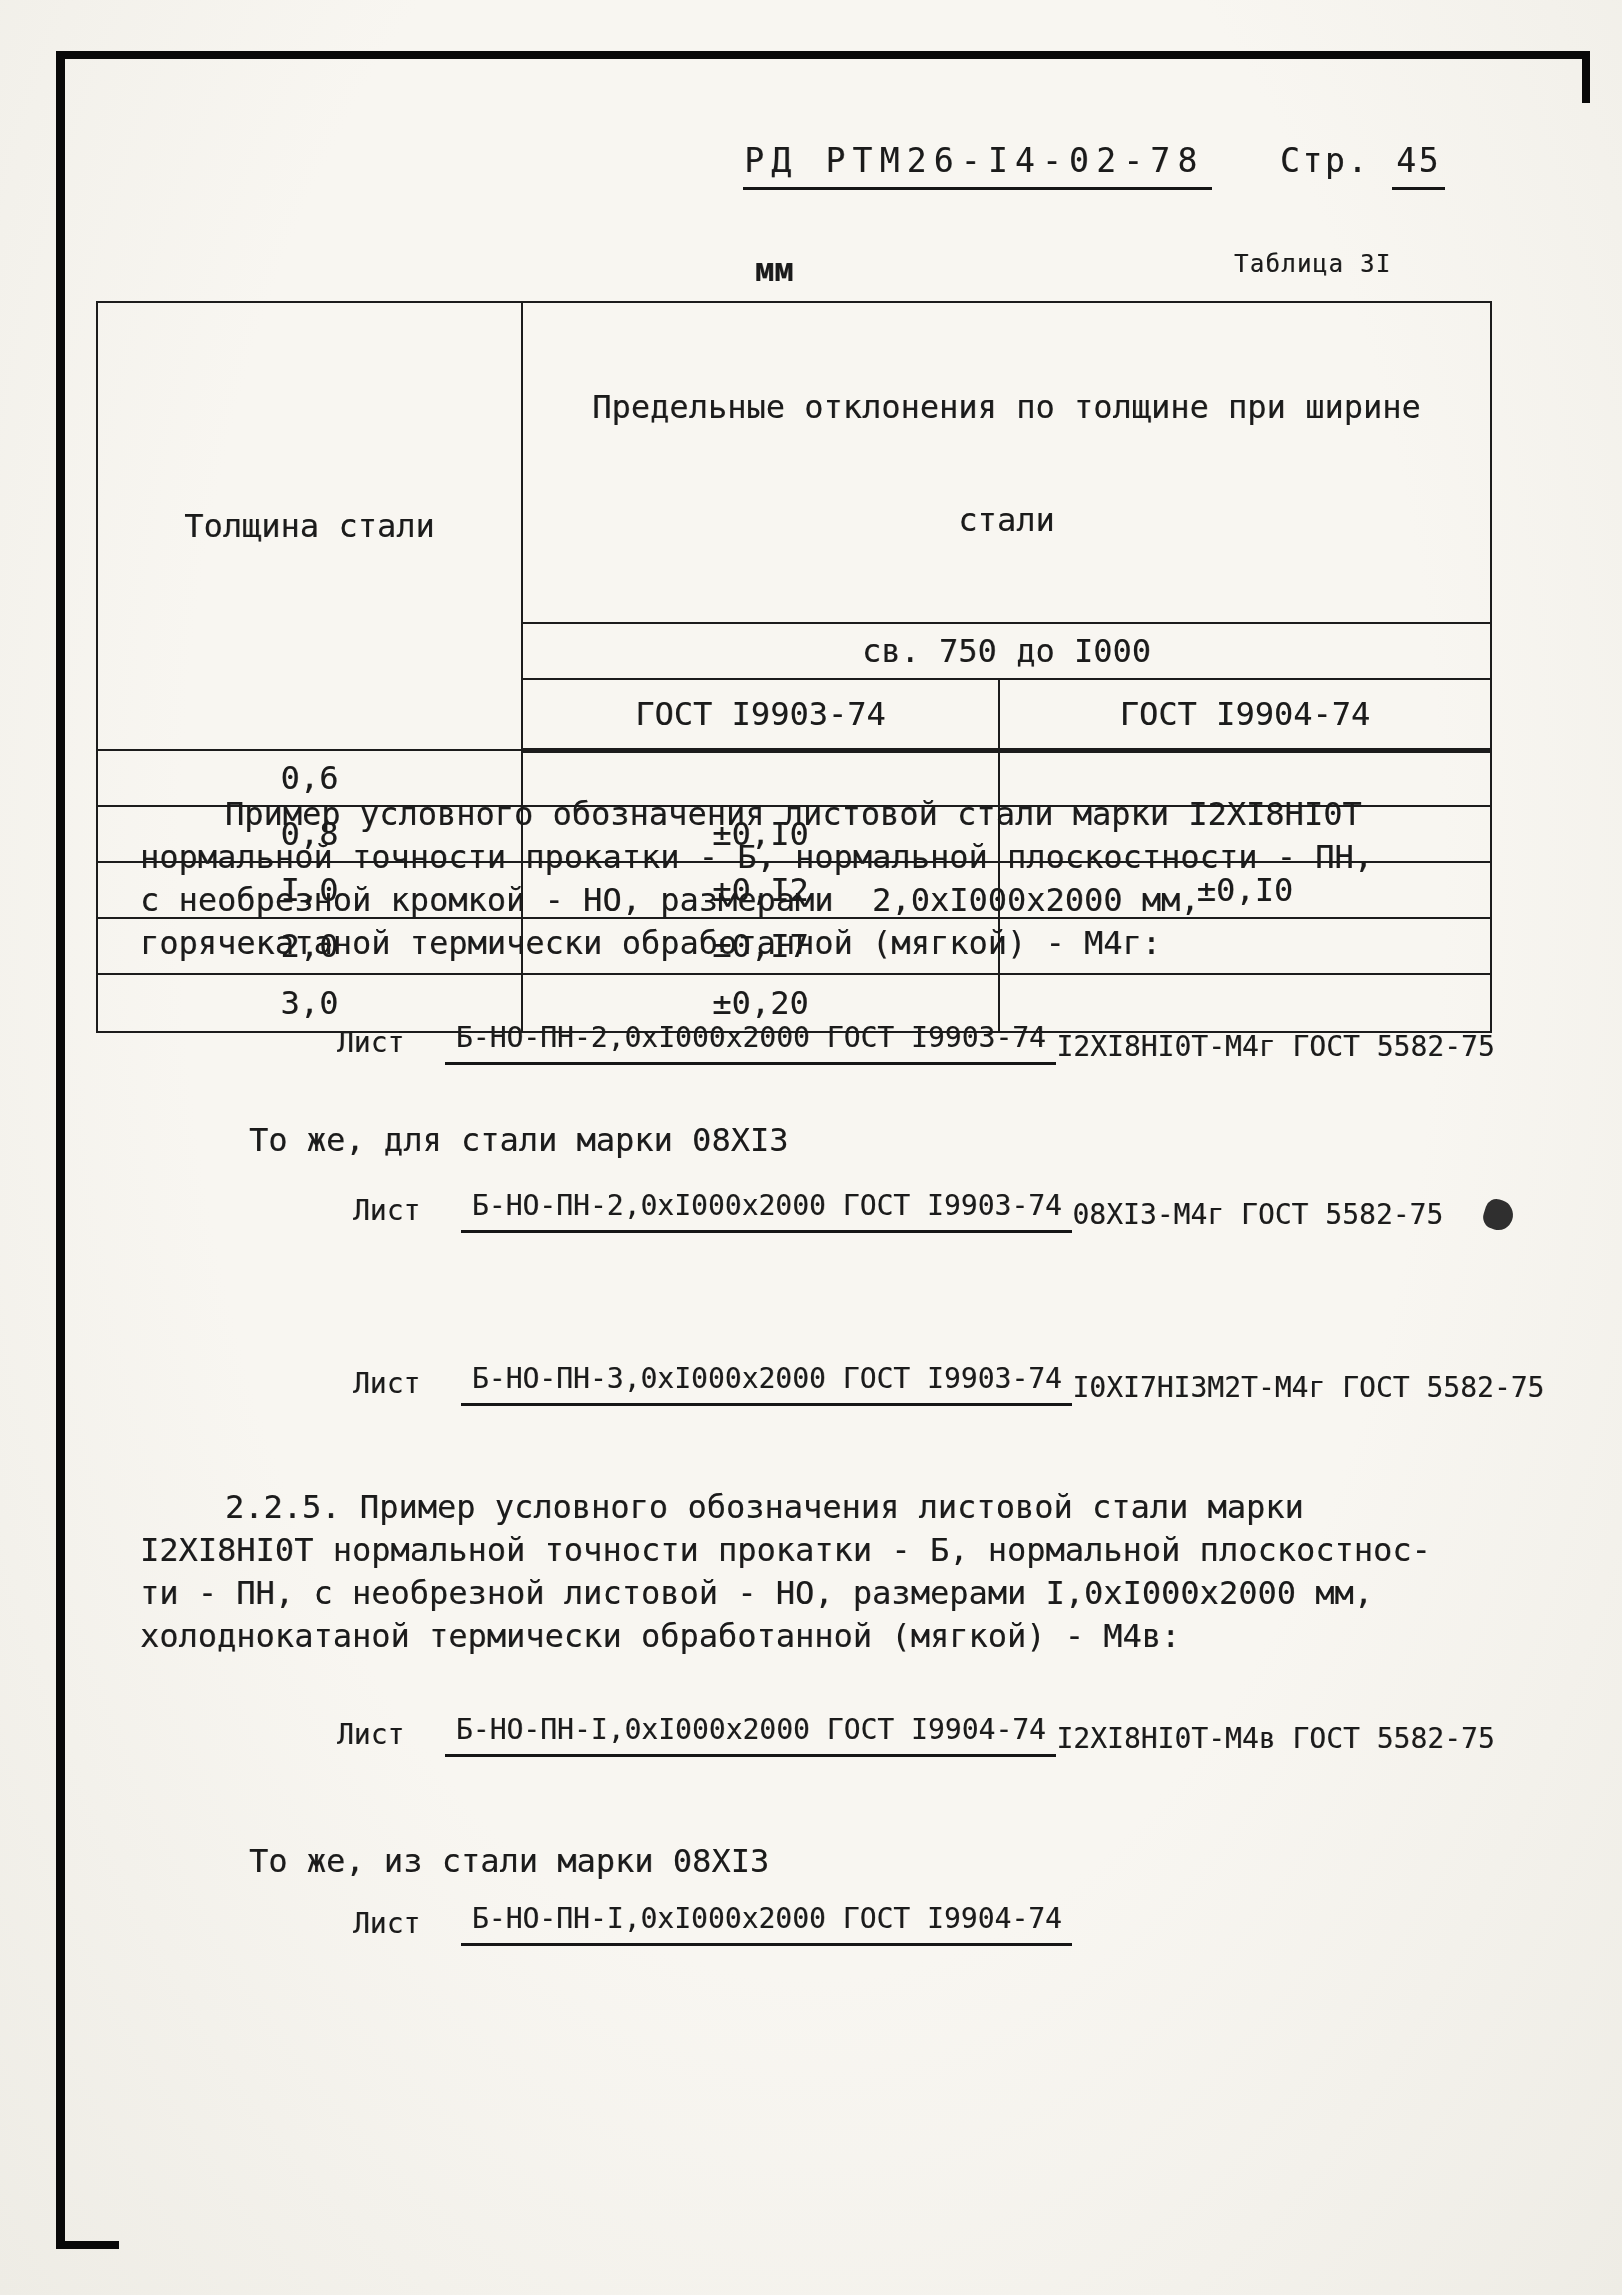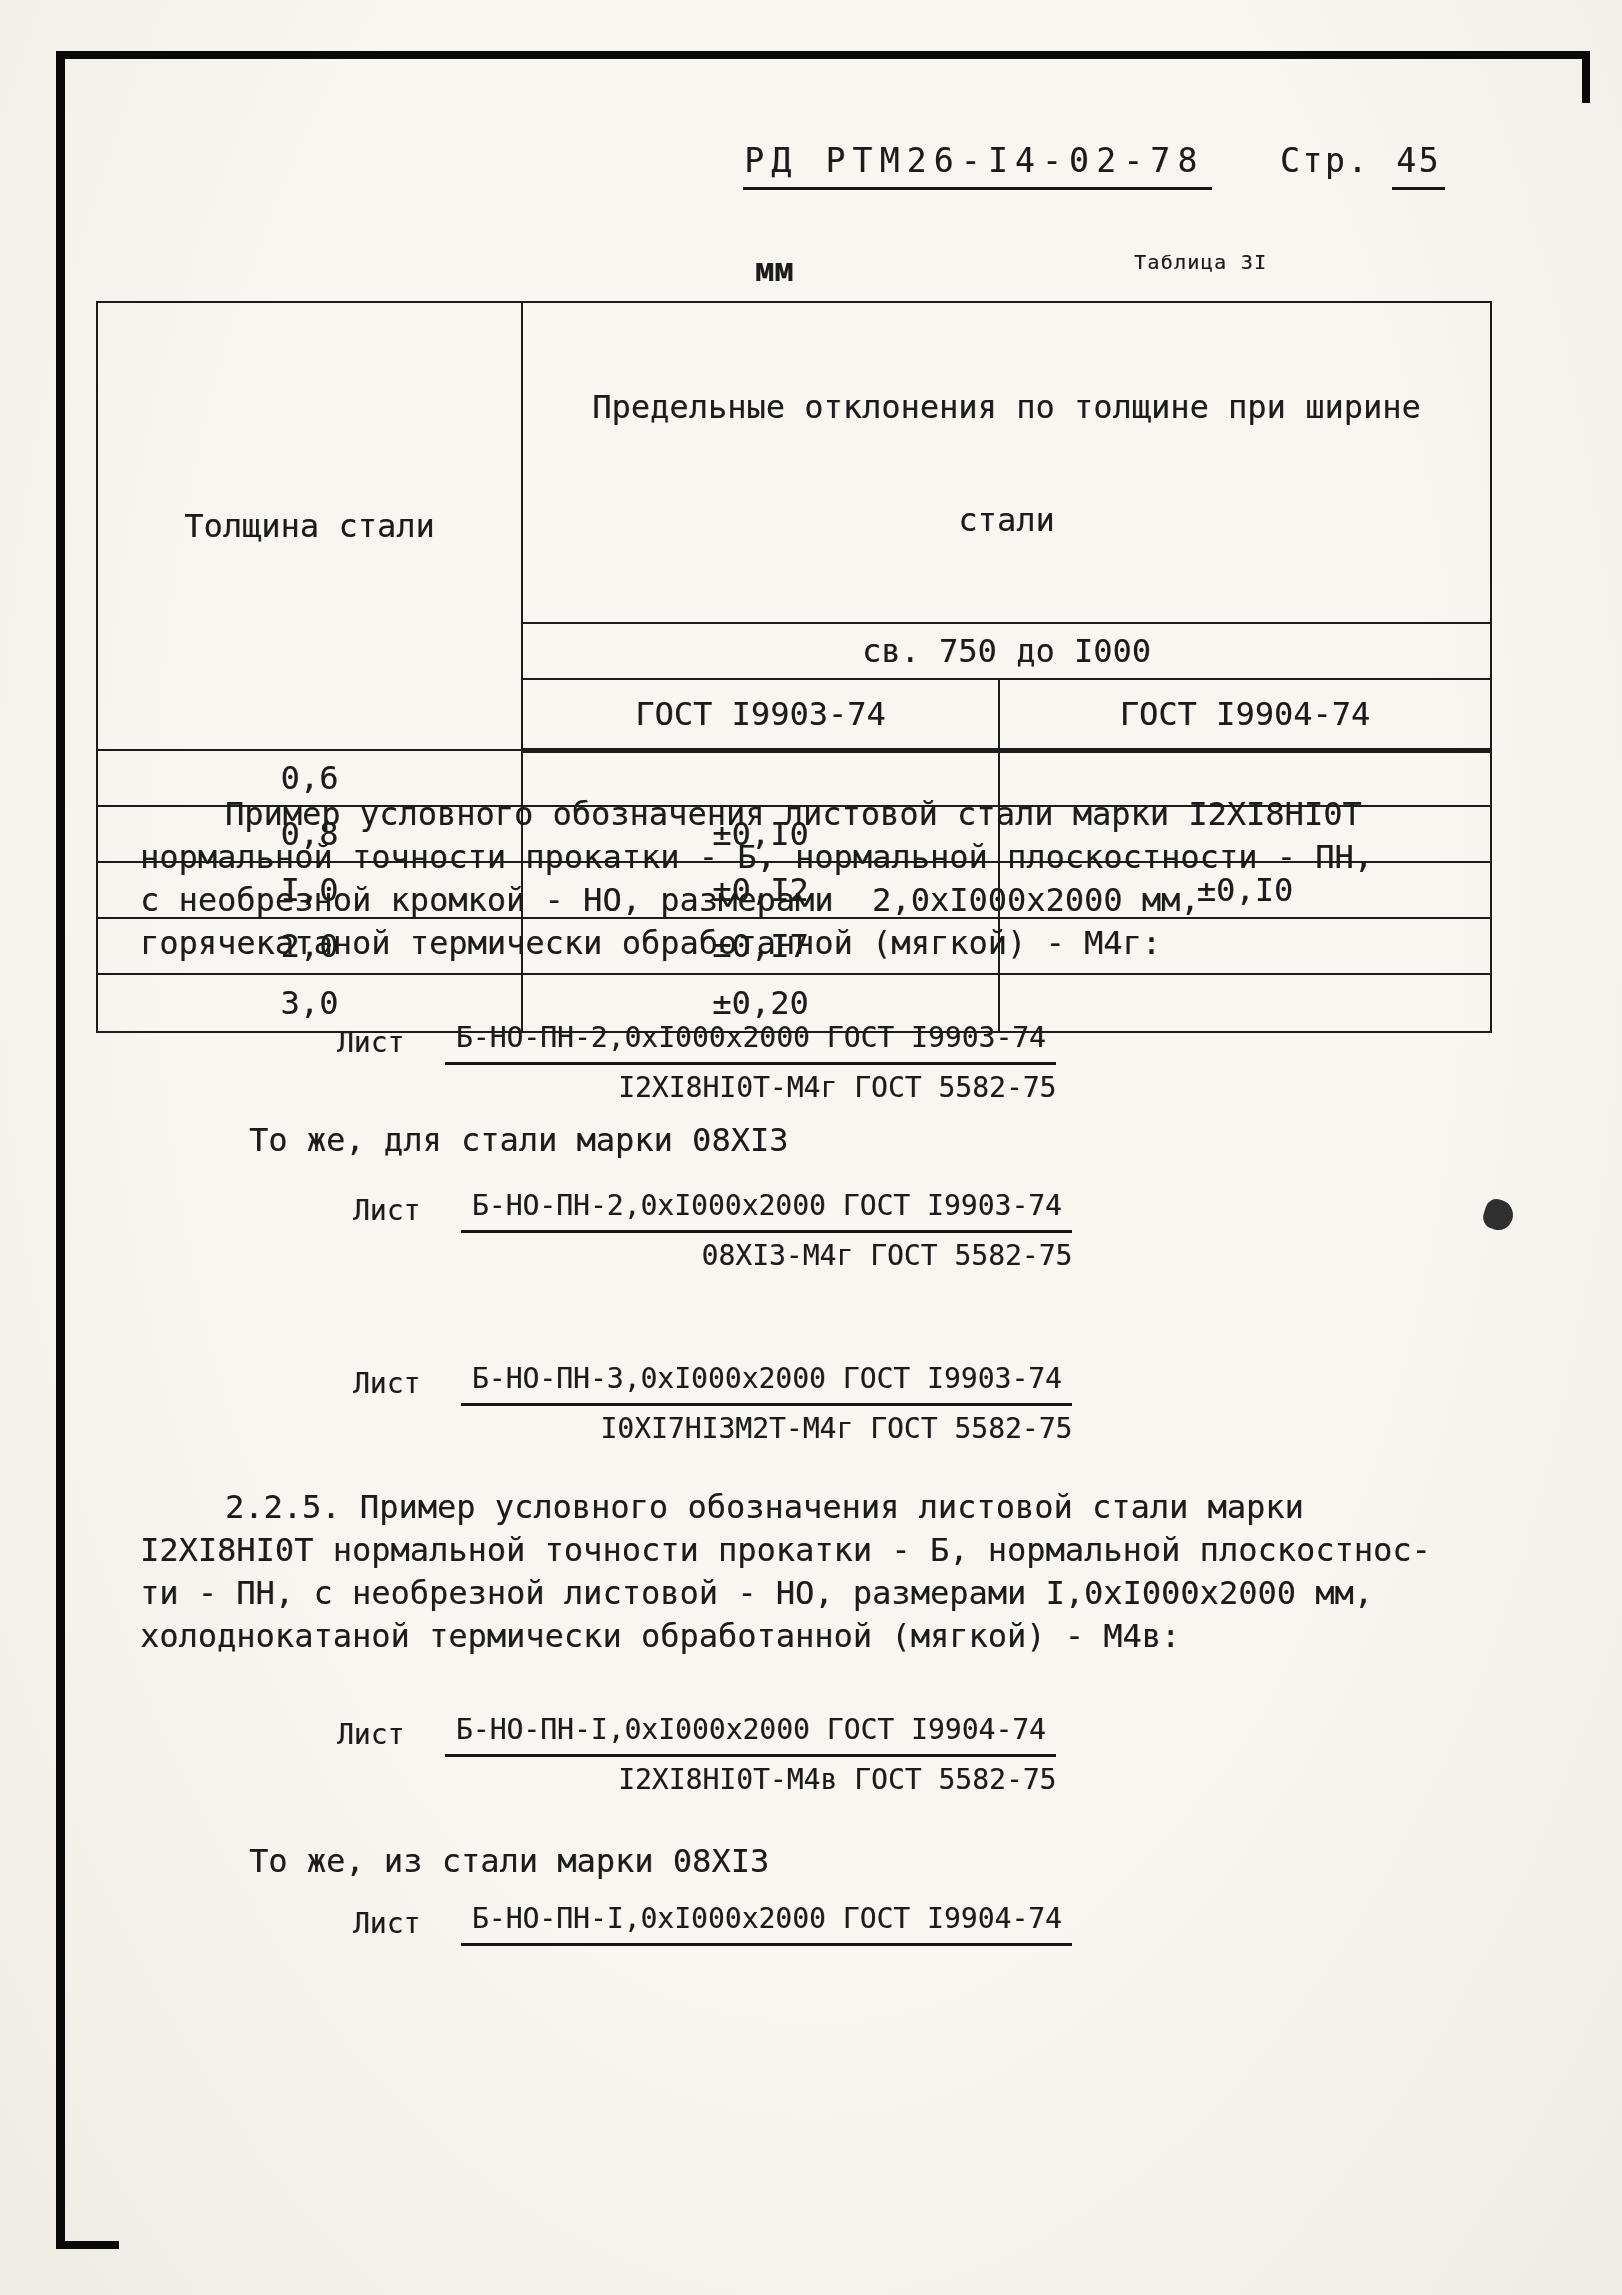--- a/index.html
+++ b/index.html
@@ -19,40 +19,40 @@
   .scan-bottom-tick{position:absolute;left:56px;top:2241px;width:63px;height:7.9px;background:#090909;}
   .ink-blob{position:absolute;left:1484px;top:1200px;width:29px;height:30px;background:#191919;border-radius:42% 58% 55% 45%;transform:rotate(18deg);opacity:.9;}
 
   
   .doc-number{position:absolute;left:743px;top:141px;font-size:33px;letter-spacing:7.2px;
     border-bottom:3.3px solid #161616;padding:0 7.9px 6.5px 1.3px;white-space:pre;}
   .page-label{position:absolute;left:1280px;top:141px;font-size:33px;letter-spacing:2.6px;white-space:pre;}
   .page-number{border-bottom:3.3px solid #161616;padding:0 3.9px 6.5px 3.9px;}
 
   .unit{position:absolute;left:755px;top:251px;font-size:32px;font-weight:bold;}
-  .caption{position:absolute;left:1134px;top:250px;font-size:20px;letter-spacing:1.3px;white-space:pre;}
+  .caption{position:absolute;left:1234px;top:250px;font-size:24px;letter-spacing:1.3px;white-space:pre;}
 
   
   table.tol{position:absolute;left:96px;top:301px;width:1394px;border-collapse:collapse;
     table-layout:fixed;font-size:32px;border:2.6px solid #1c1c1c;}
   table.tol td{border:2px solid #1c1c1c;text-align:center;vertical-align:middle;padding:8px;white-space:pre;}
   table.tol .hdr2{line-height:35px;padding-top:2.6px;}
   tr.thick-bottom td, td.thick-bottom{border-bottom-width:5.2px;margin-left:12px;}
   td.thk{text-align:center;padding-right:46px;}
   td.tolA{text-align:left;padding-left:165px;}
 
   
   .para{position:absolute;left:140px;font-size:32px;line-height:43px;}
   .para .line{white-space:pre;}
   .para .indent{padding-left:85px;}
   .note{position:absolute;left:249px;font-size:32px;white-space:pre;}
 
   .formula{position:absolute;display:flex;align-items:flex-start;gap:41px;font-size:28px;}
   .formula .f-label{padding-top:5.2px;white-space:pre;}
-  .fraction{display:flex;flex-direction:column;align-items:flex-end;}
+  .fraction{display:flex;flex-direction:row;align-items:center;}
   .fr-num{white-space:pre;padding:0 10.5px 7.9px 10.5px;border-bottom:3.3px solid #161616;}
   .fr-den{white-space:pre;padding-top:6.5px;}
 </style>
 </head>
 <body>
 
 <div class="page">
 
   <div class="scan-left"></div>
   <div class="scan-top"></div>

